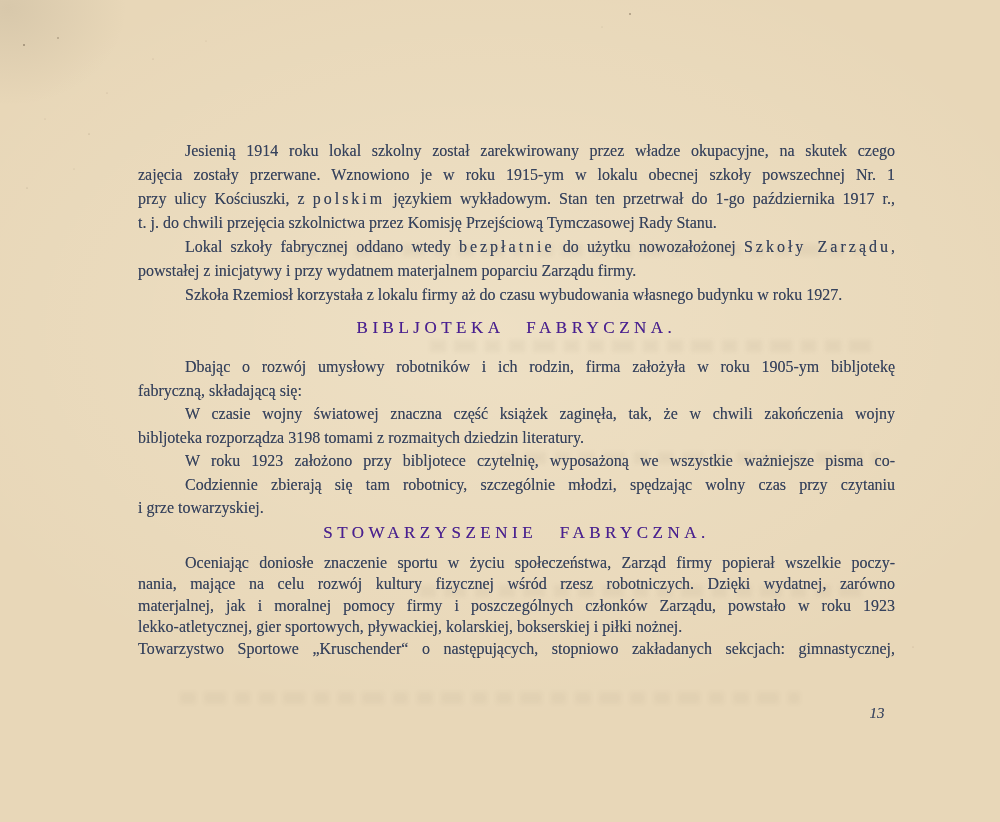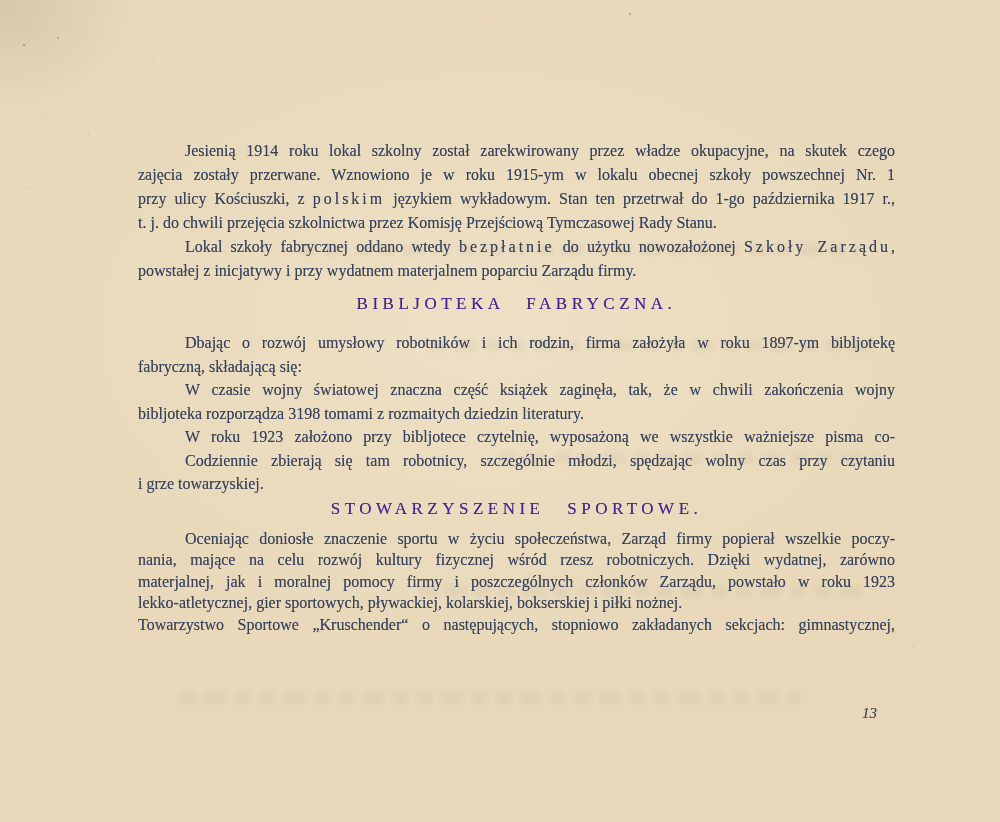--- a/index.html
+++ b/index.html
@@ -56,21 +56,21 @@
   .sp { letter-spacing:3px; }
   .heading {
     text-align:center; font-size:17px; line-height:22px;
     letter-spacing:4.5px; word-spacing:14px; color:#4c1d95;
     text-shadow:0 0 0.5px rgba(51,64,92,0.6);
   }
   .heading.h0 { margin:10px 0 16px 0; }
   .heading.h1 { margin:2px 0 8px 0; }
   .page-number {
     position:absolute; left:862px; top:705px; width:30px;
-    font-style:italic; font-size:15px; color:#3c4760; text-align:left;
+    font-style:italic; font-size:15px; color:#3c4760; text-align:center;
     text-shadow:0 0 0.5px rgba(60,71,96,0.55);
   }
 </style>
 </head>
 <body>
 
 <div class="paper"></div>
 <div class="speckles"></div>
 <div class="ghost" style="left:300px; top:244px; width:560px;"></div>
 <div class="ghost" style="left:430px; top:340px; width:450px;"></div>
@@ -82,37 +82,40 @@
     <div class="para sec0">
       <div class="line indent"><span>Jesienią 1914 roku lokal szkolny został zarekwirowany przez władze okupacyjne, na skutek czego</span></div>
       <div class="line"><span>zajęcia zostały przerwane. Wznowiono je w roku 1915-ym w lokalu obecnej szkoły powszechnej Nr. 1</span></div>
       <div class="line"><span>przy ulicy Kościuszki, z </span><span class="sp">polskim</span><span> językiem wykładowym. Stan ten przetrwał do 1-go października 1917 r.,</span></div>
       <div class="line last"><span>t. j. do chwili przejęcia szkolnictwa przez Komisję Przejściową Tymczasowej Rady Stanu.</span></div>
     </div>
     <div class="para sec0">
       <div class="line indent"><span>Lokal szkoły fabrycznej oddano wtedy </span><span class="sp">bezpłatnie</span><span> do użytku nowozałożonej </span><span class="sp">Szkoły Zarządu</span><span>,</span></div>
       <div class="line last"><span>powstałej z inicjatywy i przy wydatnem materjalnem poparciu Zarządu firmy.</span></div>
     </div>
+    <div class="para sec0">
+      <div class="line indent last"><span>Szkoła Rzemiosł korzystała z lokalu firmy aż do czasu wybudowania własnego budynku w roku 1927.</span></div>
+    </div>
     <div class="heading h0">BIBLJOTEKA FABRYCZNA.</div>
     <div class="para sec1">
-      <div class="line indent"><span>Dbając o rozwój umysłowy robotników i ich rodzin, firma założyła w roku 1897-ym bibljotekę</span></div>
+      <div class="line indent"><span>Dbając o rozwój umysłowy robotników i ich rodzin, firma założyła w roku 1905-ym bibljotekę</span></div>
       <div class="line last"><span>fabryczną, składającą się:</span></div>
     </div>
     <div class="para sec1">
       <div class="line indent"><span>W czasie wojny światowej znaczna część książek zaginęła, tak, że w chwili zakończenia wojny</span></div>
       <div class="line last"><span>bibljoteka rozporządza 3198 tomami z rozmaitych dziedzin literatury.</span></div>
     </div>
     <div class="para sec1">
       <div class="line indent"><span>W roku 1923 założono przy bibljotece czytelnię, wyposażoną we wszystkie ważniejsze pisma co-</span></div>
     </div>
     <div class="para sec1">
       <div class="line indent"><span>Codziennie zbierają się tam robotnicy, szczególnie młodzi, spędzając wolny czas przy czytaniu</span></div>
       <div class="line last"><span>i grze towarzyskiej.</span></div>
     </div>
-    <div class="heading h1">STOWARZYSZENIE SPORTOWE.</div>
+    <div class="heading h1">STOWARZYSZENIE FABRYCZNA.</div>
     <div class="para sec2">
       <div class="line indent"><span>Oceniając doniosłe znaczenie sportu w życiu społeczeństwa, Zarząd firmy popierał wszelkie poczy-</span></div>
       <div class="line"><span>nania, mające na celu rozwój kultury fizycznej wśród rzesz robotniczych. Dzięki wydatnej, zarówno</span></div>
       <div class="line"><span>materjalnej, jak i moralnej pomocy firmy i poszczególnych członków Zarządu, powstało w roku 1923</span></div>
       <div class="line last"><span>lekko-atletycznej, gier sportowych, pływackiej, kolarskiej, bokserskiej i piłki nożnej.</span></div>
       <div class="line"><span>Towarzystwo Sportowe „Kruschender“ o następujących, stopniowo zakładanych sekcjach: gimnastycznej,</span></div>
     </div>
   </div>
 
 <div class="page-number">13</div>

